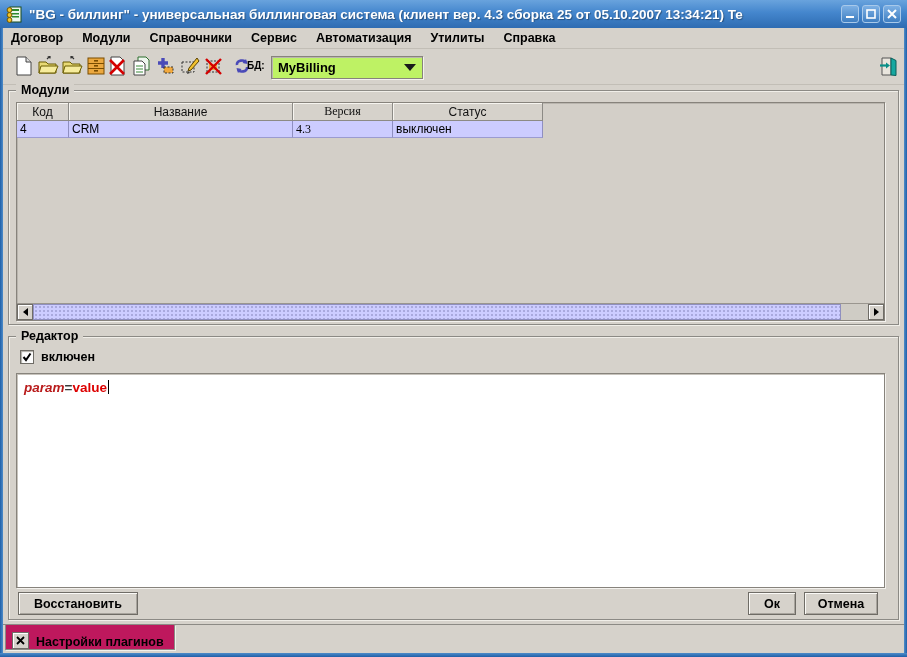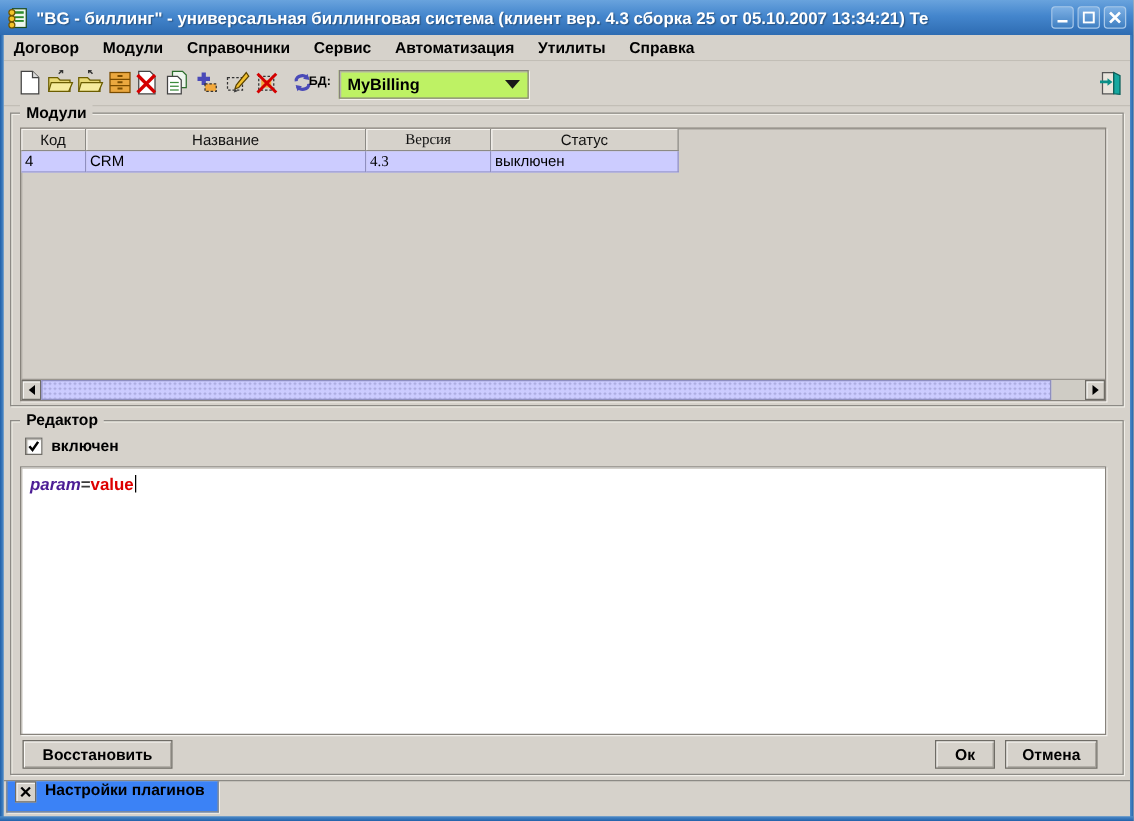--- a/index.html
+++ b/index.html
@@ -154,21 +154,21 @@
   .btn-ok      { left:748px; top:592px; width:48px;  }
   .btn-cancel  { left:804px; top:592px; width:74px;  }
 
   
   .tabbar {
     position:absolute; left:3px; top:624px; width:901px; height:29px;
     background:#d6d2cb; border-top:1px solid #8c8a85;
   }
   .tab {
     position:absolute; left:2px; top:0; height:25px; padding:0 10px 0 6px;
-    background:#3b82f6; display:flex; align-items:flex-start; gap:7px;
+    background:#be185d; display:flex; align-items:flex-end; gap:7px;
     border-left:1px solid #8c8a85; border-right:1px solid #8c8a85;
     border-bottom:1px solid #8c8a85; box-shadow:1px 1px 0 #f1efe9; cursor:default;
   }
   .tab-close {
     width:17px; height:17px; background:#d6d2cb; border:1px solid #6f6c66;
     box-shadow:inset 1px 1px 0 #fff;
     display:flex; align-items:center; justify-content:center; cursor:default;
   }
   .tab-label { font-size:12.5px; font-weight:bold; white-space:nowrap; }
 </style>
@@ -341,21 +341,21 @@
   <div class="checkbox-row">
     <span class="checkbox">
       <svg width="10" height="10" viewBox="0 0 10 10">
         <path d="M1.5 5 L4 8 L8.5 1.5" fill="none" stroke="#000" stroke-width="2"></path>
       </svg>
     </span>
     <span class="checkbox-label">включен</span>
   </div>
 
   <div class="editor-area">
-    <span class="code-param" style="color:#4c1d95;">param</span><span class="code-eq">=</span><span class="code-value" style="color:#dd0000;">value</span><span class="caret"></span>
+    <span class="code-param" style="color:#b91c1c;">param</span><span class="code-eq">=</span><span class="code-value" style="color:#dd0000;">value</span><span class="caret"></span>
   </div>
 
   <div class="btn btn-restore">Восстановить</div>
   <div class="btn btn-ok">Ок</div>
   <div class="btn btn-cancel">Отмена</div>
 
   <div class="tabbar">
     <div class="tab">
       <span class="tab-close">
         <svg width="9" height="9" viewBox="0 0 9 9">

